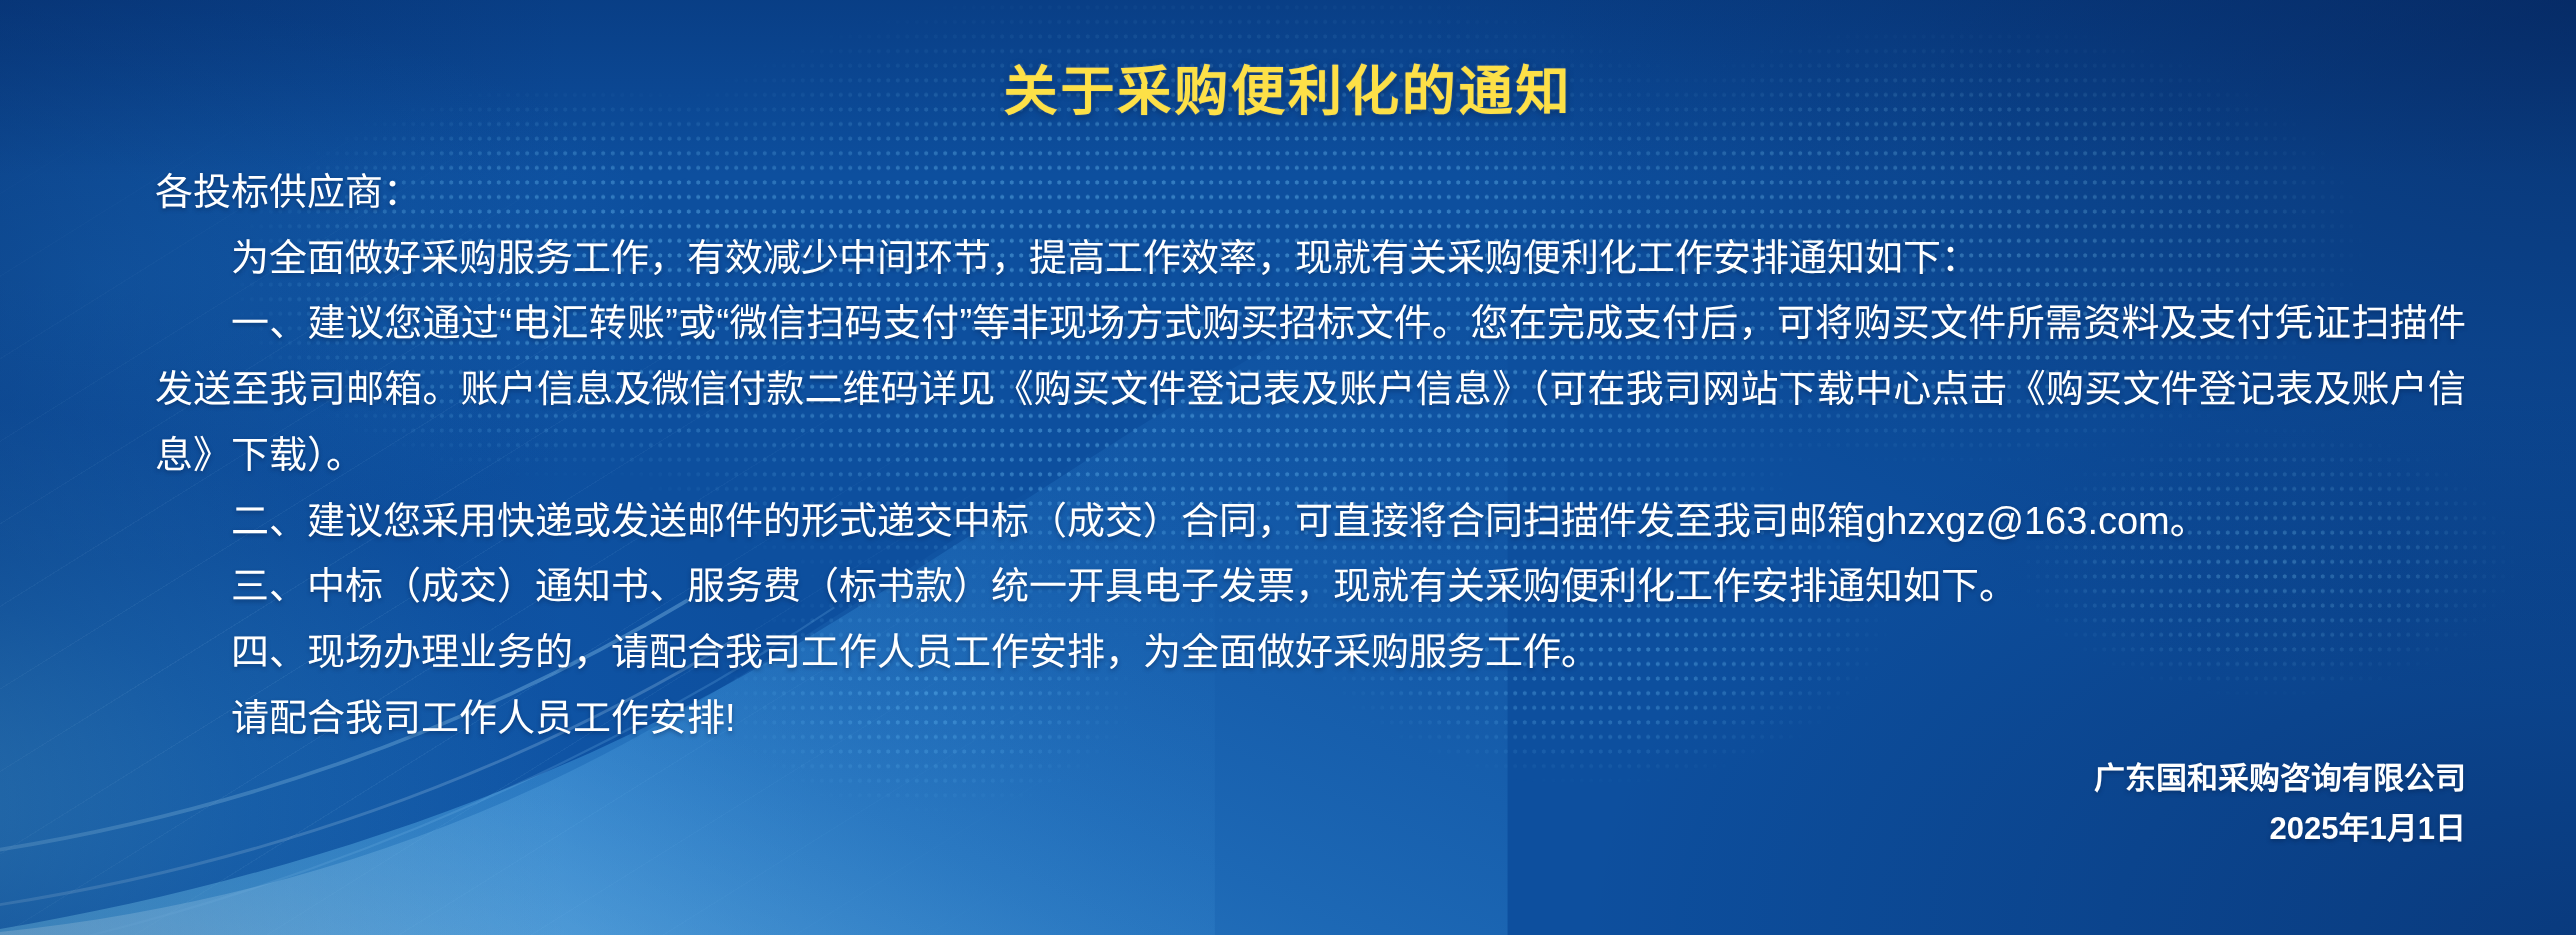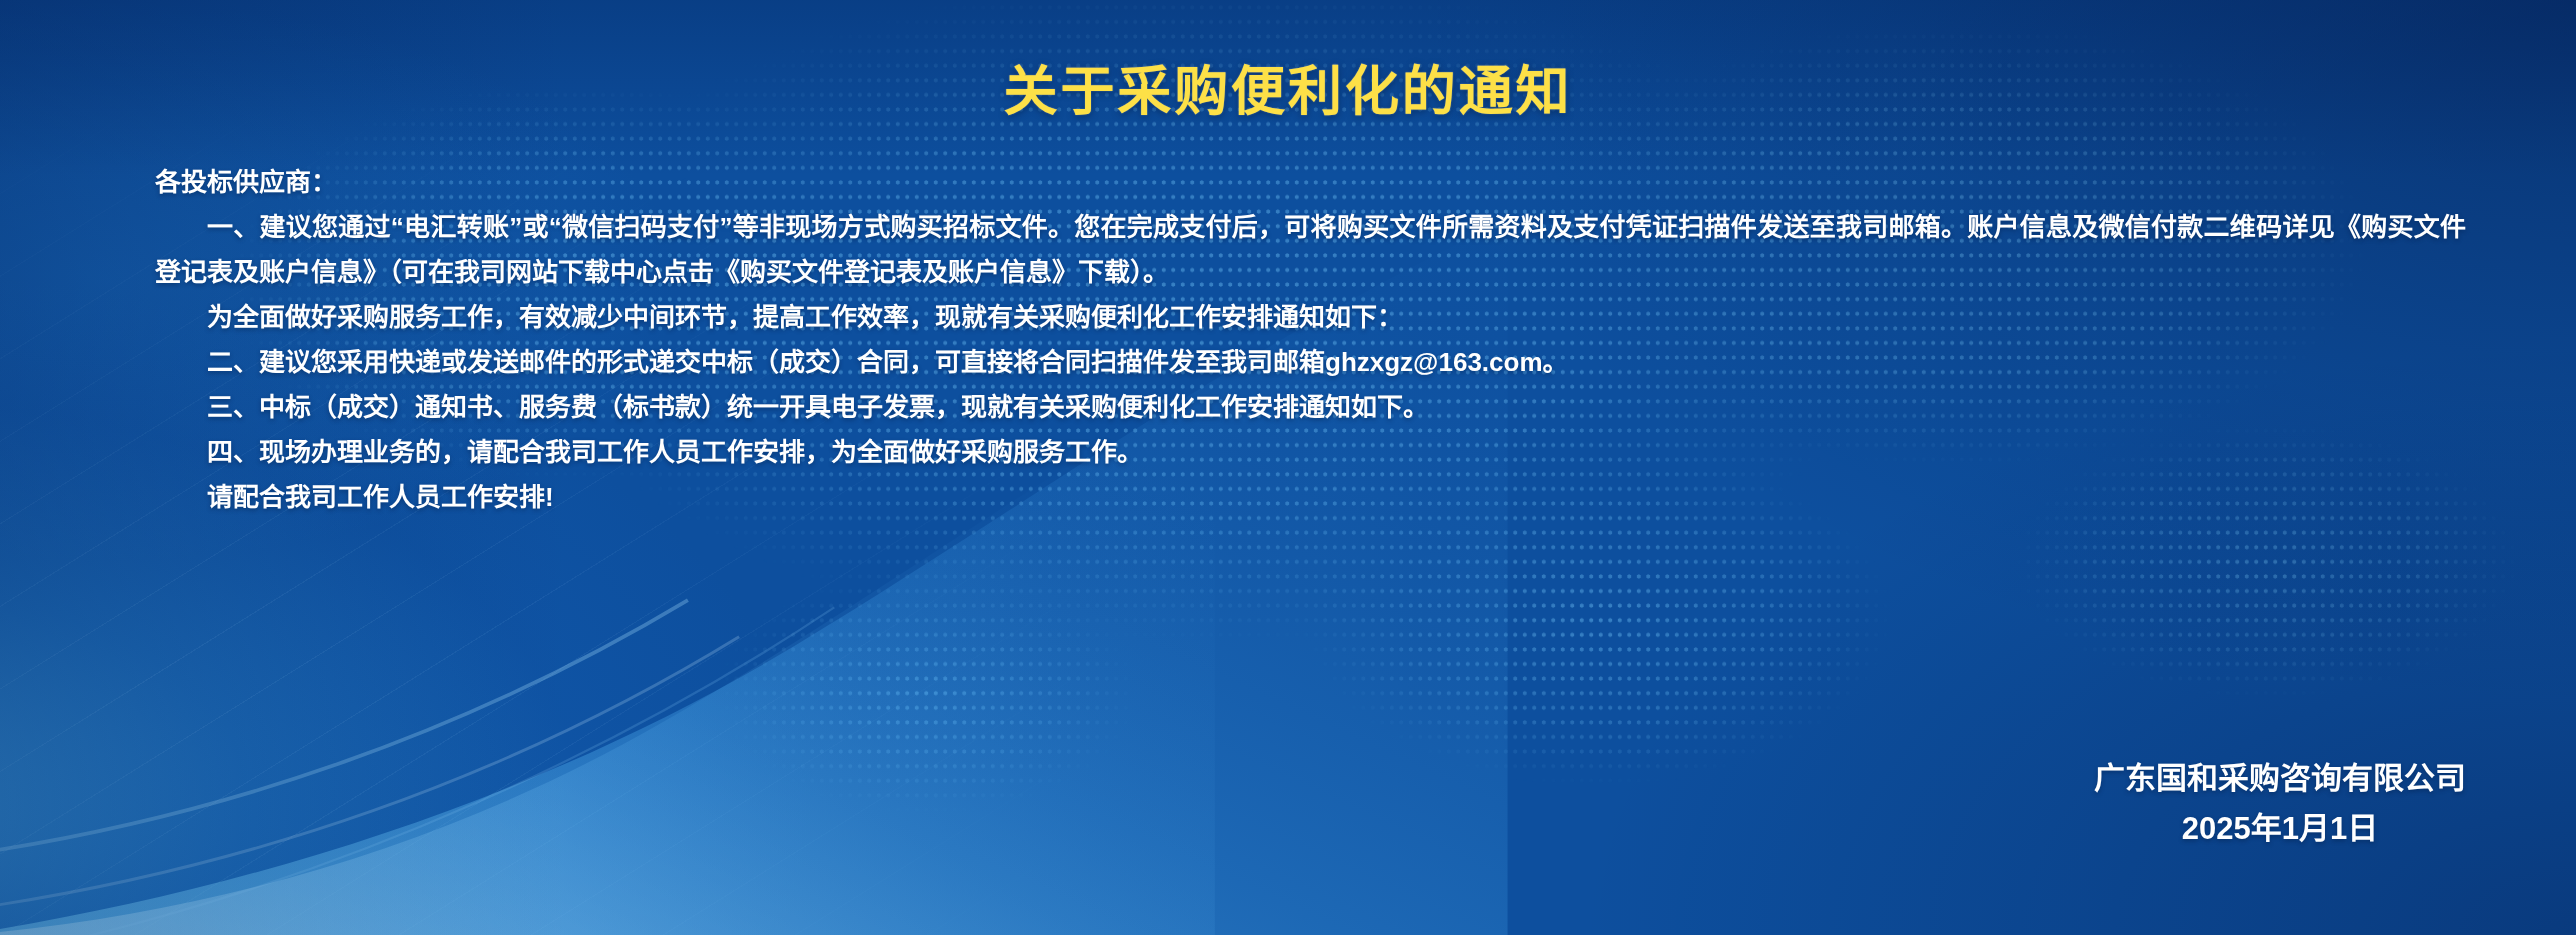--- a/index.html
+++ b/index.html
@@ -109,40 +109,40 @@
     margin: 0;
     padding-top: 64px;
     line-height: 1.0;
     color: #fde047;
     text-shadow: 0 2.2px 7.3px rgba(2,28,70,0.55), 0 0 1.5px rgba(255,255,255,0.5);
   }
 
   .body-block {
     margin: 0;
     padding: 42px 110px 0 155px;
-    font-size: 26px;
-    font-weight: bold;
+    font-size: 38px;
+    font-weight: normal;
     line-height: 1.73;
     color: #ffffff;
     text-shadow: 0 1.5px 4.4px rgba(2,28,70,0.45);
   }
 
   .para {
     margin: 0;
     text-align: justify;
     text-justify: inter-ideograph;
   }
   .para.indent { text-indent: 2em; }
   .para.salutation { text-indent: 0; }
 
   .signature {
     position: absolute;
     right: 110px;
     bottom: 82px;
-    text-align: center;
+    text-align: right;
     font-size: 31px;
     font-weight: bold;
     line-height: 1.62;
     color: #ffffff;
     text-shadow: 0 1.5px 4.4px rgba(2,28,70,0.45);
   }
   .sig-line { display: block; white-space: nowrap; }
 </style>
 </head>
 <body>
@@ -184,23 +184,23 @@
   <div class="bg-layer bg-vignette"></div>
 
   <div class="content">
 
     <h1 class="title">关于采购便利化的通知</h1>
 
     <div class="body-block">
 
       <p class="para salutation">各投标供应商：</p>
 
+      <p class="para indent">为全面做好采购服务工作，有效减少中间环节，提高工作效率，现就有关采购便利化工作安排通知如下：</p>
+
       <p class="para indent">一、建议您通过“电汇转账”或“微信扫码支付”等非现场方式购买招标文件。您在完成支付后，可将购买文件所需资料及支付凭证扫描件发送至我司邮箱。账户信息及微信付款二维码详见《购买文件登记表及账户信息》（可在我司网站下载中心点击《购买文件登记表及账户信息》下载）。</p>
-
-      <p class="para indent">为全面做好采购服务工作，有效减少中间环节，提高工作效率，现就有关采购便利化工作安排通知如下：</p>
 
       <p class="para indent">二、建议您采用快递或发送邮件的形式递交中标（成交）合同，可直接将合同扫描件发至我司邮箱ghzxgz@163.com。</p>
 
       <p class="para indent">三、中标（成交）通知书、服务费（标书款）统一开具电子发票，现就有关采购便利化工作安排通知如下。</p>
 
       <p class="para indent">四、现场办理业务的，请配合我司工作人员工作安排，为全面做好采购服务工作。</p>
 
       <p class="para indent">请配合我司工作人员工作安排!</p>
 
     </div>

